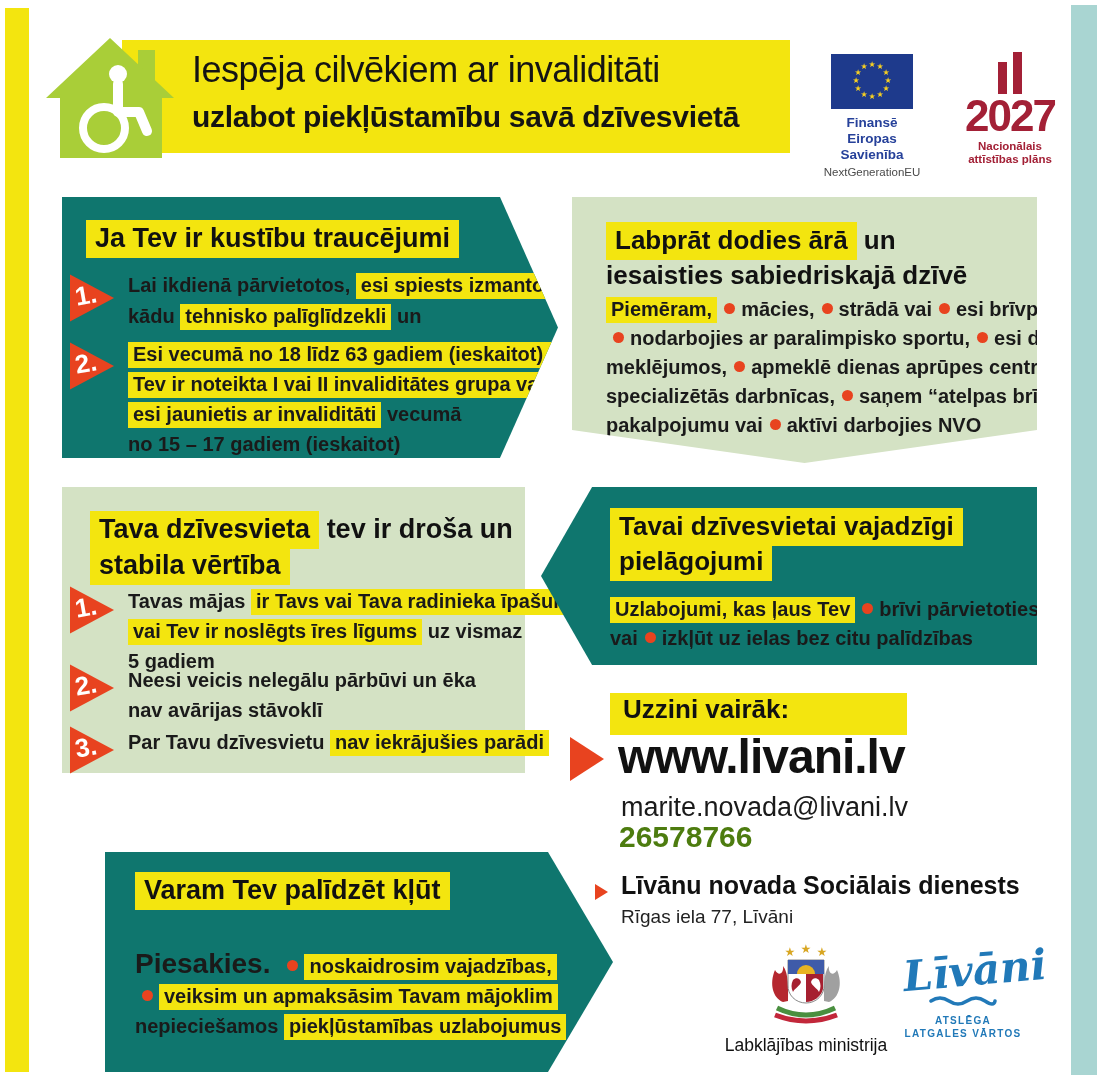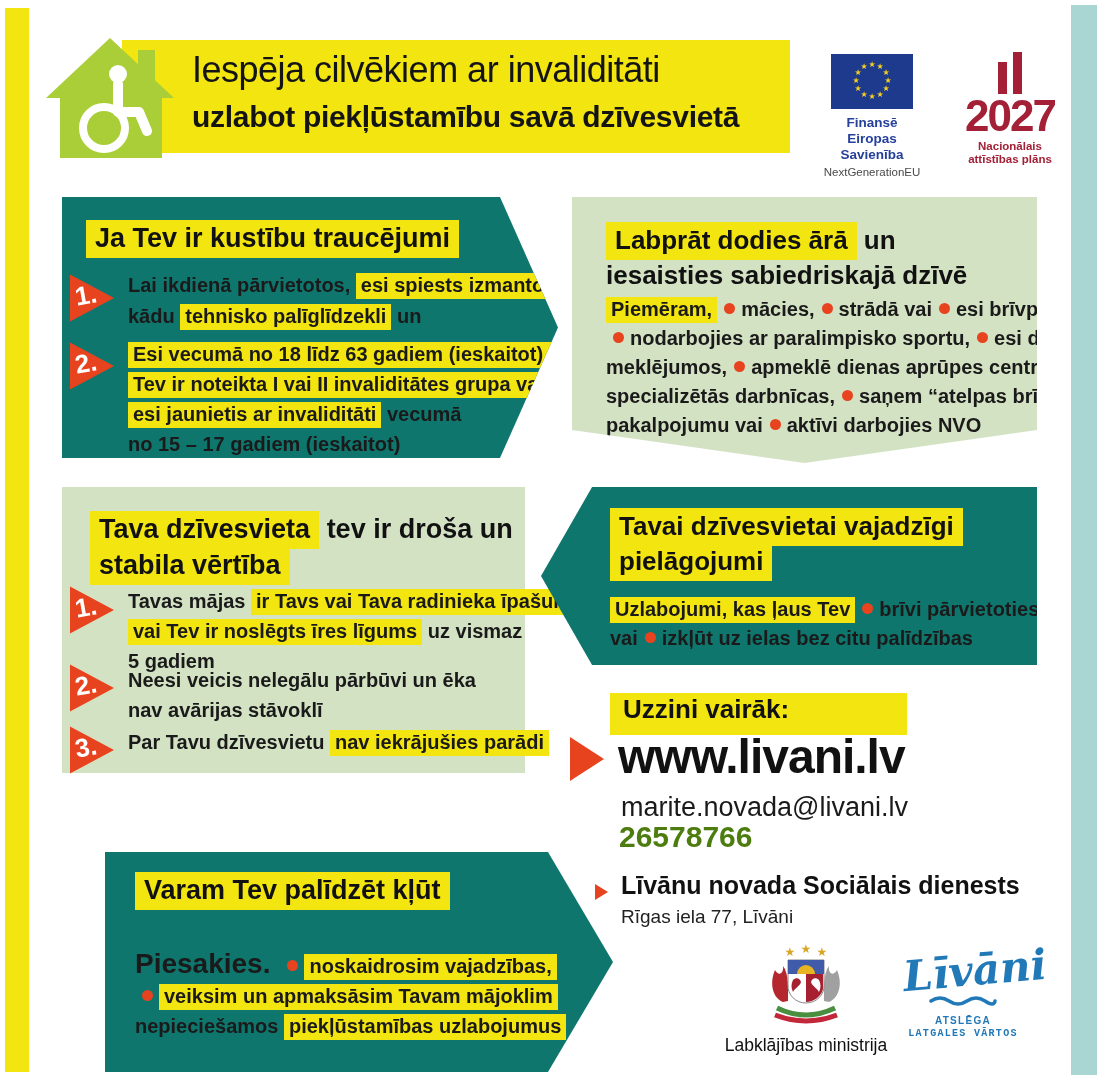--- a/index.html
+++ b/index.html
@@ -243,14 +243,14 @@
   </svg>
   <div class="ministry-label">Labklājības ministrija</div>
 </div>
 
 <div class="abs livani">
   <span class="livani-script">Līvāni</span>
   <svg width="70" height="12" viewBox="0 0 70 12" style="display:block;margin:0 auto;">
     <path d="M3,7 Q12,1 21,7 T39,7 T57,7 T67,7" stroke="#2179b8" stroke-width="3.5" fill="none" stroke-linecap="round"></path>
   </svg>
   <div class="livani-cap">ATSLĒGA</div>
-  <div class="livani-cap" style="margin-top:0;font-family:Liberation Mono, monospace;">LATGALES VĀRTOS</div>
+  <div class="livani-cap" style="margin-top:0;">LATGALES VĀRTOS</div>
 </div>
 
 </body></html>

